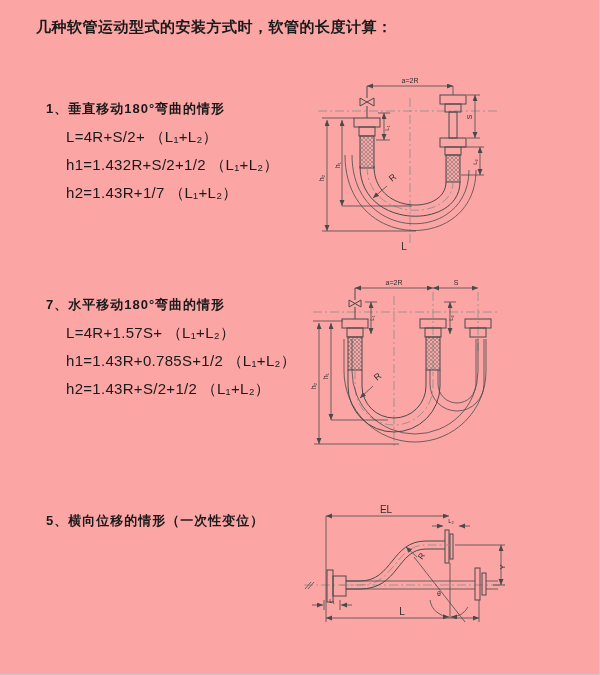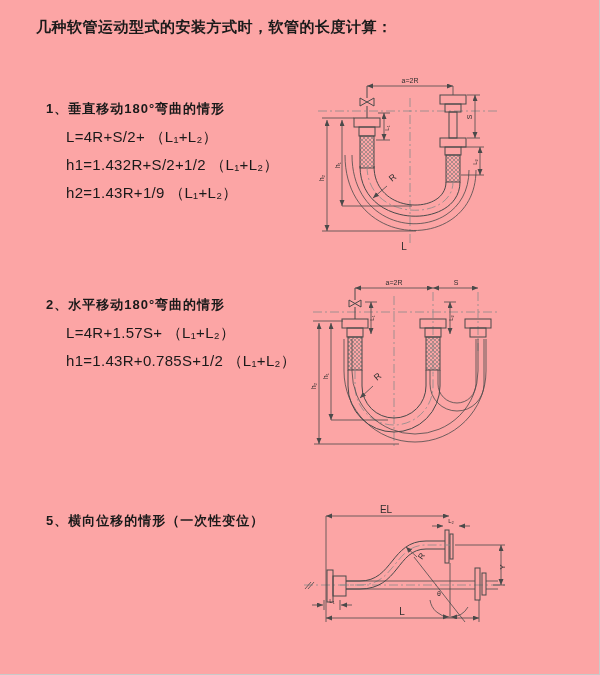--- a/index.html
+++ b/index.html
@@ -39,21 +39,21 @@
       </pattern>
     </defs>
   </svg>
 
   <h1 class="title">几种软管运动型式的安装方式时，软管的长度计算：</h1>
 
   <section class="sec sec1">
     <div class="sec-heading">1、垂直移动180°弯曲的情形</div>
     <div class="formula">L=4R+S/2+ （L₁+L₂）</div>
     <div class="formula">h1=1.432R+S/2+1/2 （L₁+L₂）</div>
-    <div class="formula">h2=1.43R+1/9 （L₁+L₂）</div>
+    <div class="formula">h2=1.43R+1/7 （L₁+L₂）</div>
   </section>
 
   <svg class="diag d1" width="290" height="190" viewBox="0 0 290 190">
 
     <line class="cl" x1="18" y1="41" x2="200" y2="41"></line>
     <line class="cl" x1="110" y1="28" x2="110" y2="174"></line>
 
     <g>
       <line class="dim" x1="67" y1="16" x2="153" y2="16" marker-start="url(#arr)" marker-end="url(#arr)"></line>
       <line class="dim" x1="153" y1="16" x2="153" y2="25"></line>
@@ -124,23 +124,24 @@
       <line class="dim" x1="161" y1="77" x2="184" y2="77"></line>
       <line class="dim" x1="161" y1="105" x2="184" y2="105"></line>
       <line class="dim" x1="180" y1="77" x2="180" y2="105" marker-start="url(#arr)" marker-end="url(#arr)"></line>
       <text x="177" y="92" font-size="6" text-anchor="middle" transform="rotate(-90 177 92)">L₂</text>
     </g>
 
     <text x="104" y="180" font-size="10" text-anchor="middle">L</text>
   </svg>
 
   <section class="sec sec2">
-    <div class="sec-heading">2、水平移动180°弯曲的情形</div>
+    <div class="sec-heading">7、水平移动180°弯曲的情形</div>
     <div class="formula">L=4R+1.57S+ （L₁+L₂）</div>
     <div class="formula">h1=1.43R+0.785S+1/2 （L₁+L₂）</div>
+    <div class="formula">h2=1.43R+S/2+1/2 （L₁+L₂）</div>
   </section>
 
   <svg class="diag d2" width="285" height="180" viewBox="0 0 285 180">
     <line class="cl" x1="10" y1="36" x2="196" y2="36"></line>
     <line class="cl" x1="91" y1="20" x2="91" y2="172"></line>
     <line class="cl" x1="130" y1="16" x2="130" y2="100"></line>
     <line class="cl" x1="175" y1="16" x2="175" y2="75"></line>
 
     <g>
       <line class="dim" x1="52" y1="12" x2="130" y2="12" marker-start="url(#arr)" marker-end="url(#arr)"></line>

